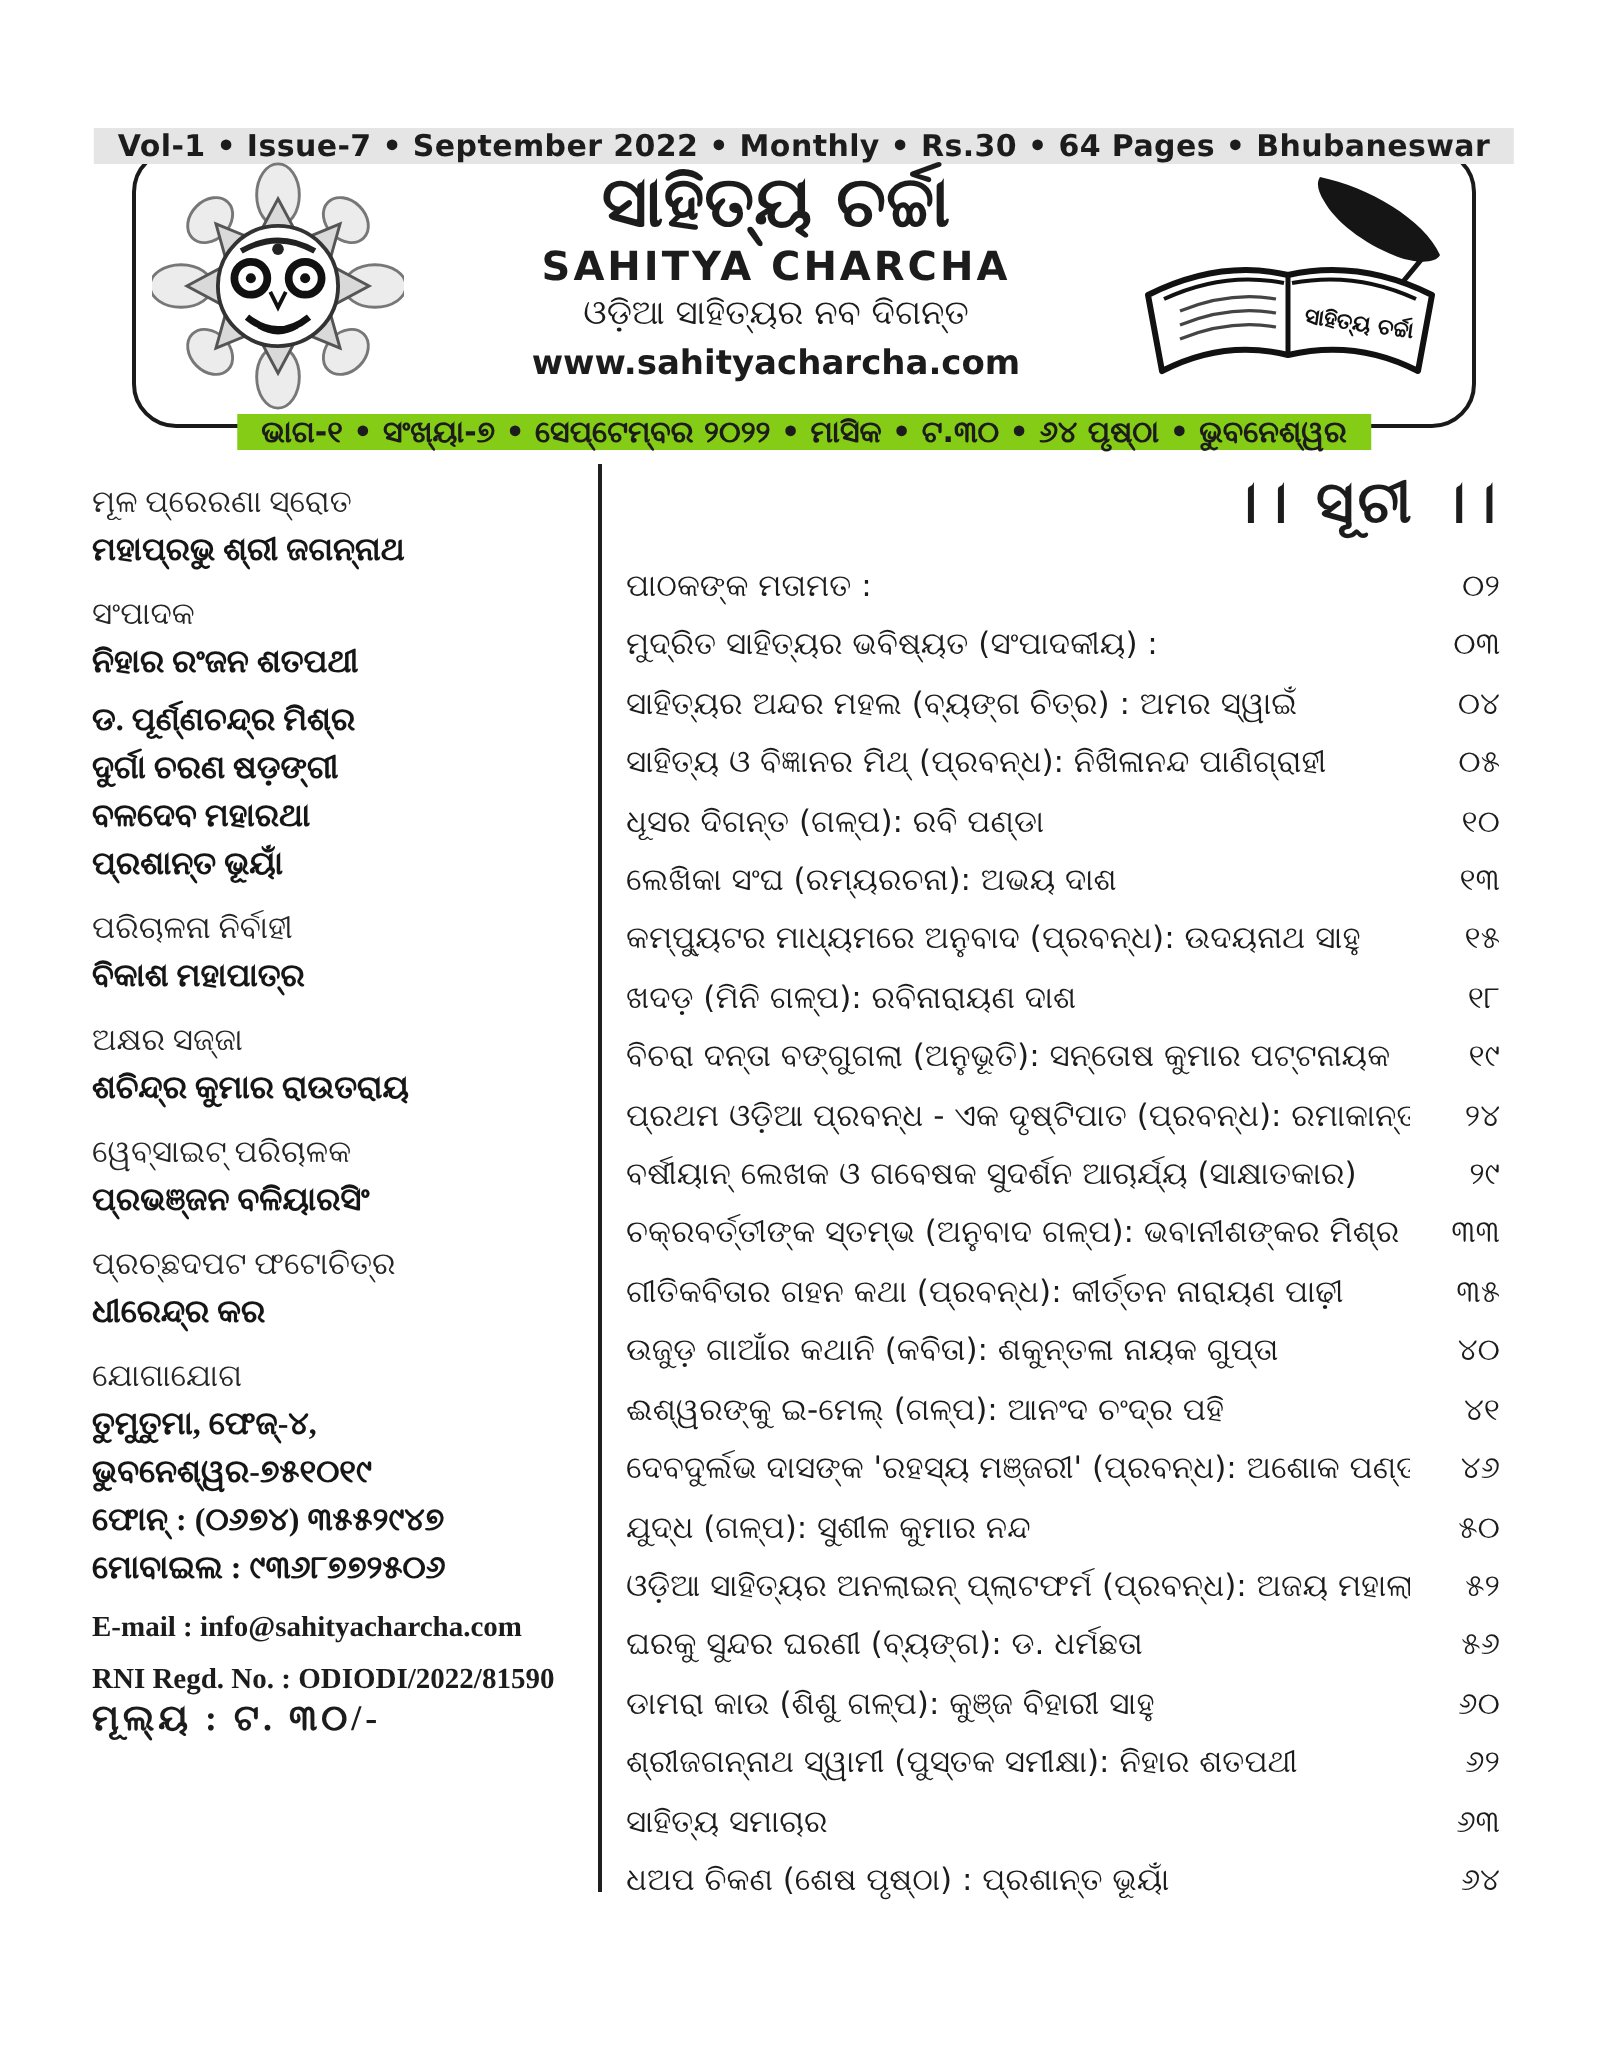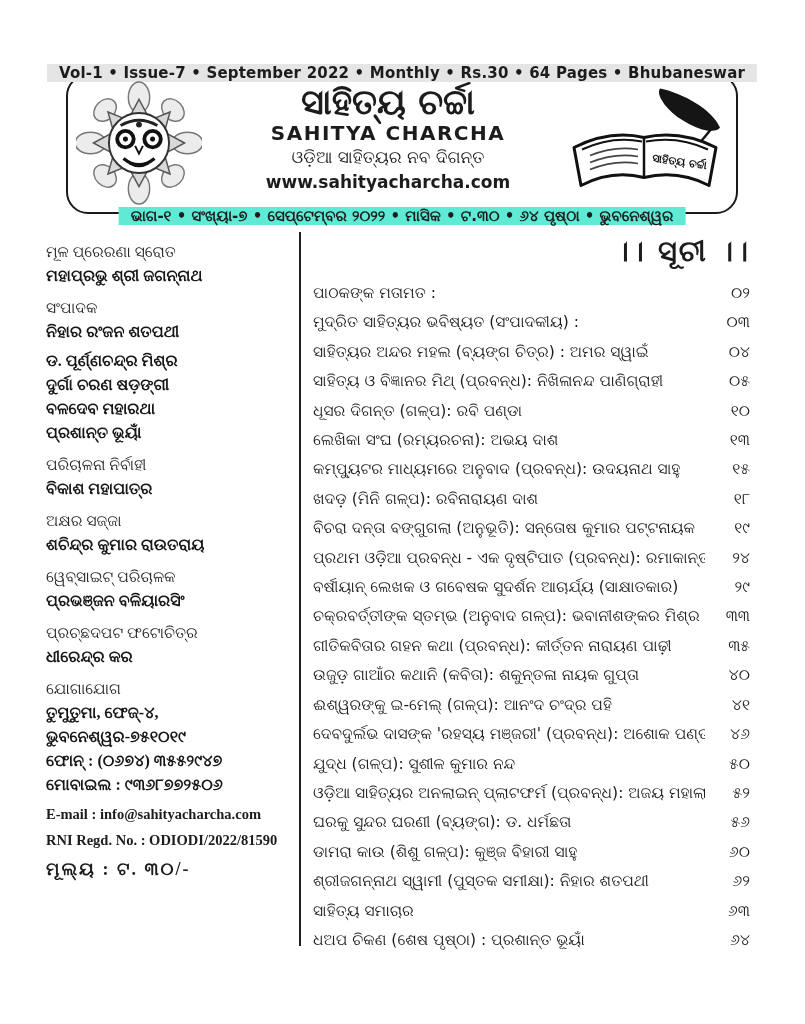--- a/index.html
+++ b/index.html
@@ -7,38 +7,38 @@
   .page{position:relative;width:805px;height:1024px;background:#ffffff;
         font-family:"DejaVu Sans",sans-serif;color:#1c1c1c;overflow:hidden;}
 
   
   .masthead{position:absolute;left:66px;top:74px;width:668px;height:136px;
             border:2.5px solid #1a1a1a;border-radius:22px;background:#fff;}
   .topbar{position:absolute;top:-12px;left:50%;transform:translateX(-50%);
           background:#e5e5e5;padding:0 12px;font-size:15px;font-weight:bold;
           white-space:nowrap;letter-spacing:.2px;}
   .issuebar{position:absolute;bottom:-13px;left:50%;transform:translateX(-50%);
-          background:#5eead4;padding:0 12px;font-size:15px;font-weight:bold;white-space:nowrap;}
+          background:#84cc16;padding:0 12px;font-size:15px;font-weight:bold;white-space:nowrap;}
   .logo{position:absolute;left:8px;top:5px;width:126px;height:124px;}
   .titles{position:absolute;left:150px;right:178px;top:7px;text-align:center;}
   .t-odia{font-size:35px;font-weight:bold;line-height:1.12;}
   .t-latin{font-size:20px;font-weight:bold;letter-spacing:1.5px;line-height:1.1;}
   .t-tag{font-size:17px;margin-top:3px;line-height:1.2;}
   .t-web{font-size:17px;font-weight:bold;margin-top:4px;}
   .bookart{position:absolute;right:6px;top:8px;width:170px;height:118px;}
 
   
   .divider{position:absolute;left:299px;top:232px;width:2px;height:714px;background:#1f1f1f;}
 
   .sidebar{position:absolute;left:46px;top:232px;width:234px;font-family:Liberation Serif, serif;}
   .sb-section{margin-bottom:5px;}
   .sb-heading{font-size:15.5px;line-height:1.55;margin-top:8px;color:#262626;}
   .sb-line{font-size:16px;font-weight:bold;line-height:1.5;color:#161616;}
   .sb-email,.sb-rni{font-size:14.5px;font-weight:bold;margin-top:9px;white-space:nowrap;}
-  .sb-price{font-size:18px;font-weight:bold;margin-top:10px;letter-spacing:2px;}
+  .sb-price{font-size:18px;font-weight:bold;letter-spacing:2px;}
 
   .contents{position:absolute;left:313px;top:234px;width:437px;}
   .toc-heading{text-align:right;font-size:29px;font-weight:bold;margin:0 0 10px 0;letter-spacing:2px;}
   .toc-row{display:flex;justify-content:space-between;align-items:baseline;
            font-size:15.5px;line-height:29.4px;white-space:nowrap;}
   .toc-title{overflow:hidden;max-width:392px;text-align:center;}
   .toc-page{margin-left:6px;}
 </style>
 </head>
 <body>

